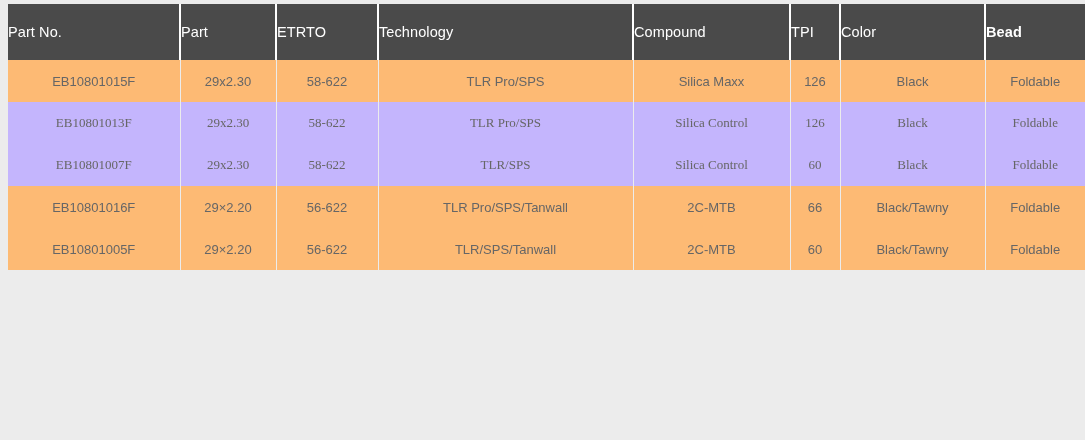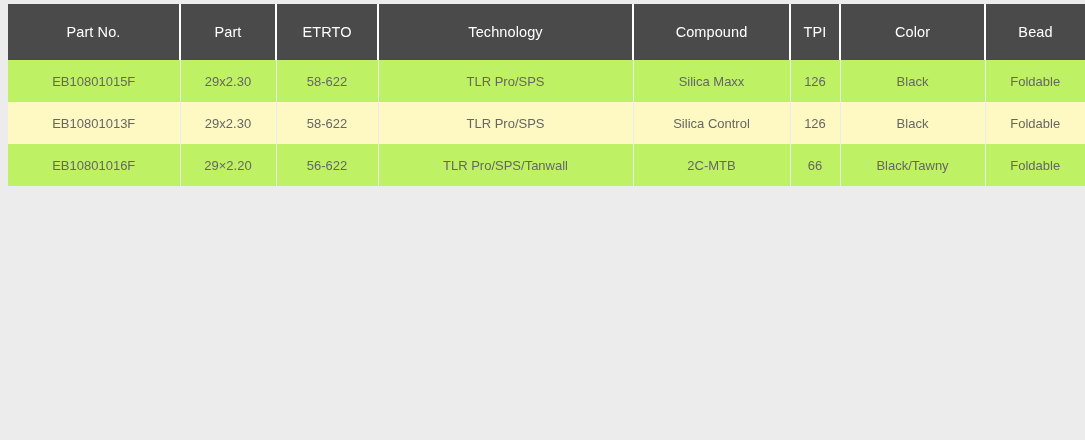--- a/index.html
+++ b/index.html
@@ -15,43 +15,44 @@
     margin-left: 8px;
     border-collapse: collapse;
     table-layout: fixed;
   }
   .spec-table thead th {
     background: #4a4a4a;
     color: #ffffff;
     font-size: 14.5px;
     font-weight: normal;
     height: 58px;
-    text-align: center;
+    text-align: left;
     vertical-align: middle;
     border-right: 2px solid #ffffff;
     border-top: 4px solid #ececec;
     letter-spacing: 0.1px;
   }
-  .spec-table thead th:last-child { border-right: none; }
+  .spec-table thead th:last-child { border-right: none; font-weight: bold; }
   .spec-table tbody td {
     height: 42px;
     text-align: center;
     vertical-align: middle;
     font-size: 13px;
     color: #666666;
     border-right: 1px solid #ececec;
   }
   .spec-table tbody td:last-child { border-right: none; }
   .spec-table tbody tr.odd td {
-    background: #bef264;
+    background: #fdba74;
     border-right-color: #ececec;
   }
   .spec-table tbody tr.even td {
-    background: #fef9c3;
+    background: #c4b5fd;
     border-right-color: #ececec;
+    font-family: Liberation Serif, serif;
   }
   
   col.c-part { width: 172px; }
   col.c-size { width: 96px; }
   col.c-etrto { width: 102px; }
   col.c-tech  { width: 255px; }
   col.c-comp  { width: 157px; }
   col.c-tpi   { width: 50px; }
   col.c-color { width: 145px; }
   col.c-bead  { width: 100px; }
@@ -96,24 +97,44 @@
       <tr class="even">
         <td>EB10801013F</td>
         <td>29x2.30</td>
         <td>58-622</td>
         <td>TLR Pro/SPS</td>
         <td>Silica Control</td>
         <td>126</td>
         <td>Black</td>
         <td>Foldable</td>
       </tr>
+      <tr class="even">
+        <td>EB10801007F</td>
+        <td>29x2.30</td>
+        <td>58-622</td>
+        <td>TLR/SPS</td>
+        <td>Silica Control</td>
+        <td>60</td>
+        <td>Black</td>
+        <td>Foldable</td>
+      </tr>
       <tr class="odd">
         <td>EB10801016F</td>
         <td>29×2.20</td>
         <td>56-622</td>
         <td>TLR Pro/SPS/Tanwall</td>
         <td>2C-MTB</td>
         <td>66</td>
         <td>Black/Tawny</td>
         <td>Foldable</td>
       </tr>
+      <tr class="odd">
+        <td>EB10801005F</td>
+        <td>29×2.20</td>
+        <td>56-622</td>
+        <td>TLR/SPS/Tanwall</td>
+        <td>2C-MTB</td>
+        <td>60</td>
+        <td>Black/Tawny</td>
+        <td>Foldable</td>
+      </tr>
     </tbody>
 </table>
 
 </body></html>

